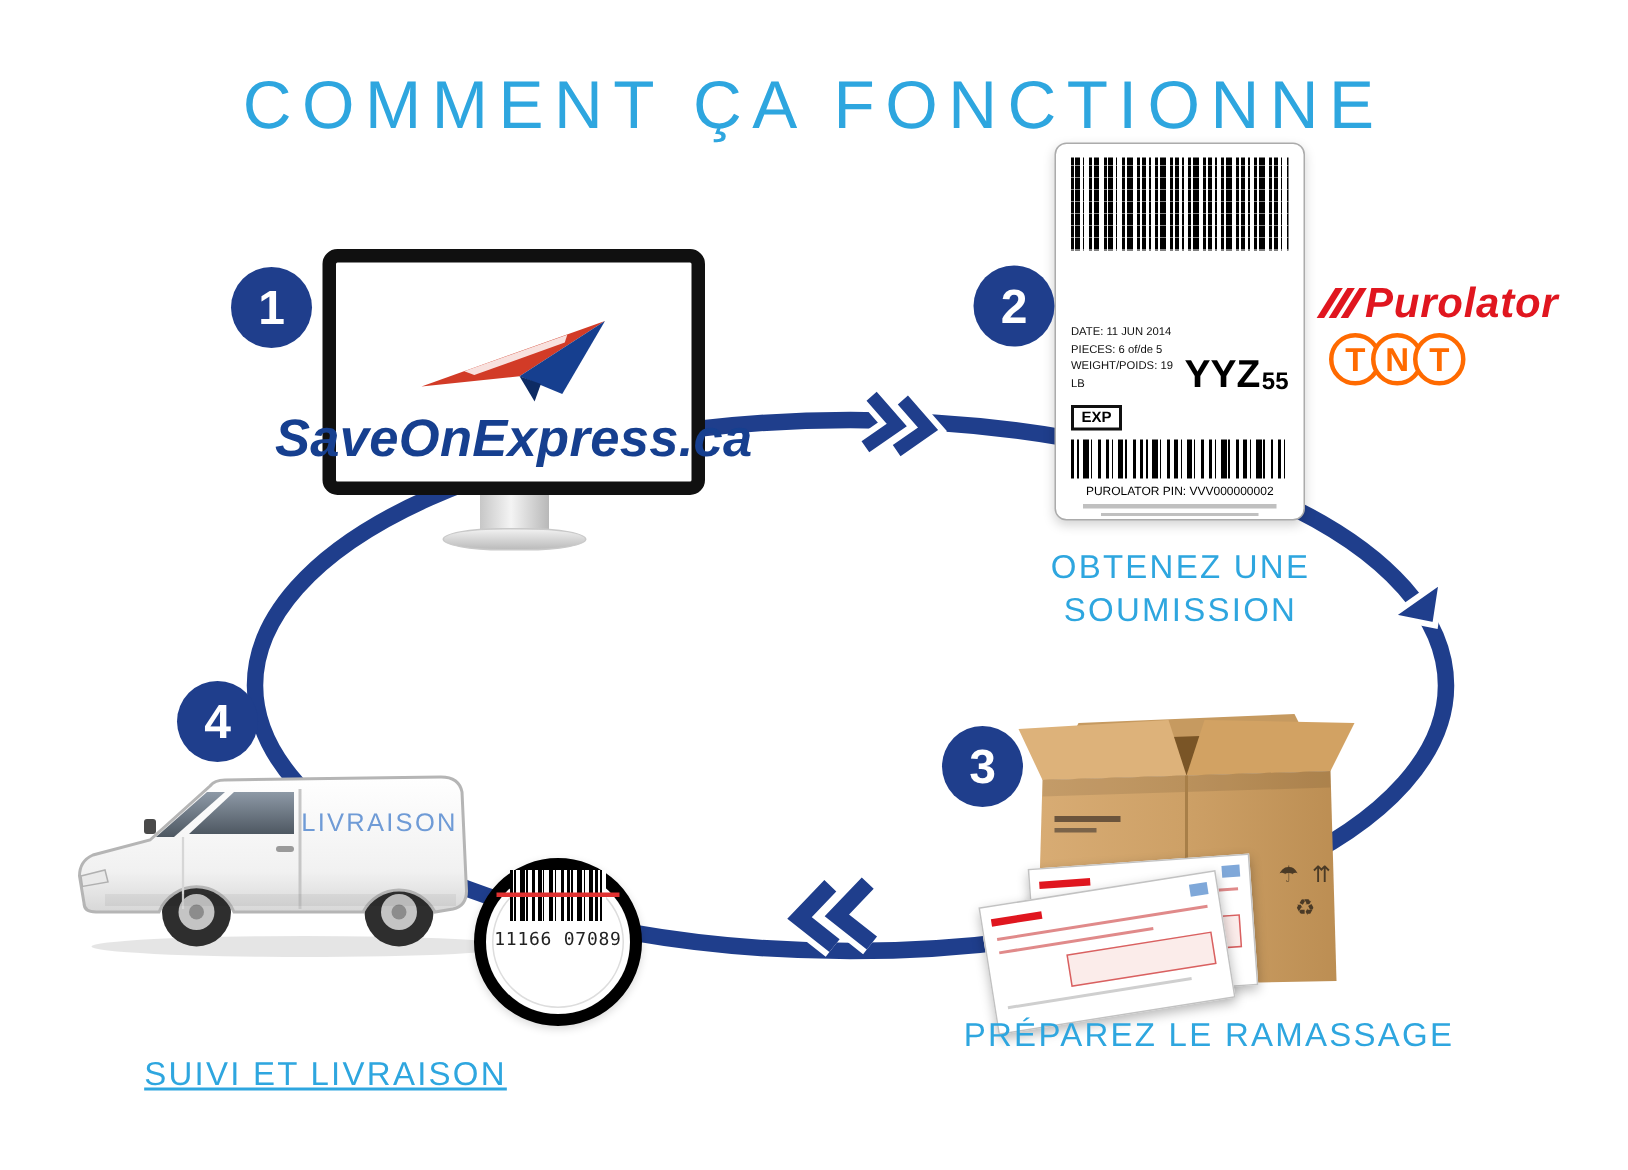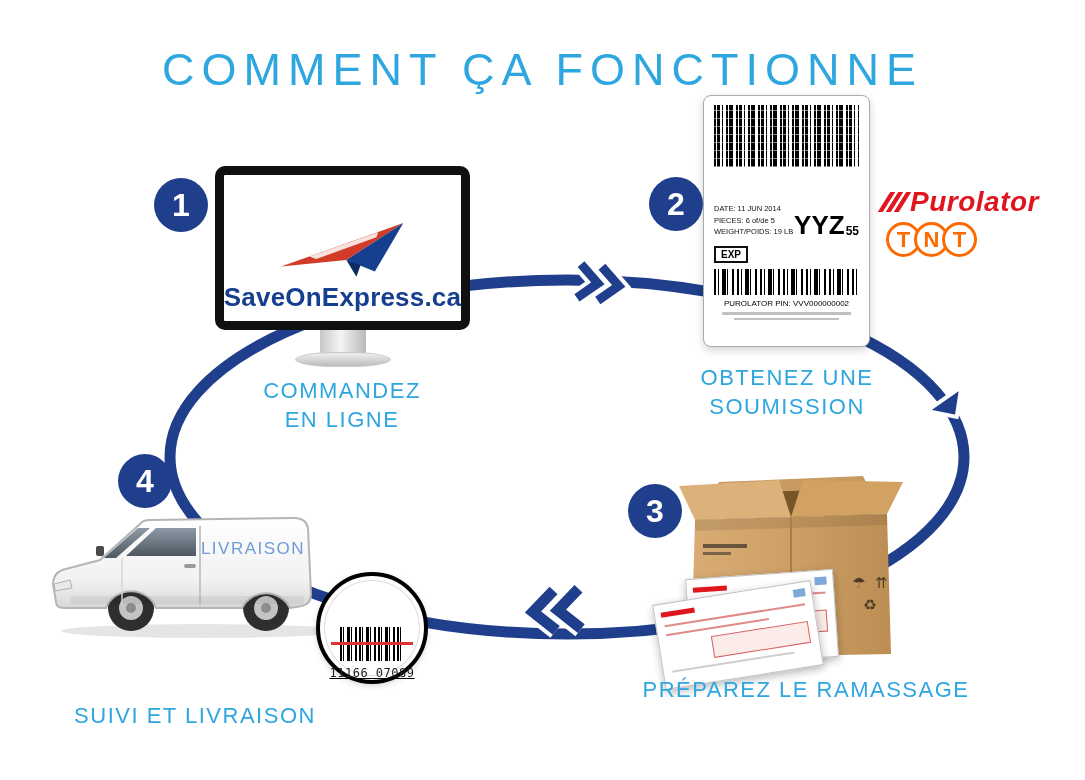--- a/index.html
+++ b/index.html
@@ -38,57 +38,57 @@
 
   
   .step-label {
     position:absolute; z-index:8; color:var(--accent-blue,#2EA6DF);
     font-size:22px; letter-spacing:1.5px; text-align:center; line-height:1.3;
     white-space:nowrap;
   }
   .lbl-commandez { left:192px; top:377px; width:300px; }
   .lbl-obtenez  { left:637px; top:364px; width:300px; }
   .lbl-preparez { left:606px; top:676px; width:400px; }
-  .lbl-suivi    { left:20px;  top:702px; width:350px; }
+  .lbl-suivi    { left:42px;  top:702px; width:350px;text-decoration:underline; }
 
   
   .monitor { position:absolute; left:215px; top:166px; z-index:5; width:255px; }
   .monitor-screen {
     width:255px; height:164px; background:#fff; border:9px solid #101010; border-radius:10px;
     display:flex; flex-direction:column; align-items:center; justify-content:flex-end;
     padding:6px 8px 8px;
   }
   .brand-plane { width:142px; height:62px; margin-bottom:2px; }
   .plane-blue { fill:var(--brand-blue,#163F8F); }
   .plane-red { fill:#D23B27; }
   .plane-dark { fill:#0D2B63; }
   .brand-text {
-    font-weight:bold; font-size:26px; color:var(--brand-blue,#163F8F);
-    letter-spacing:0.2px; white-space:nowrap;
+    font-weight:bold; font-size:35px; color:var(--brand-blue,#163F8F);
+    letter-spacing:0.2px; white-space:nowrap;font-style:italic;
   }
   .monitor-neck { width:46px; height:24px; margin:0 auto; background:linear-gradient(90deg,#c7c7c7,#f4f4f4 45%,#b8b8b8); }
   .monitor-base { width:96px; height:15px; margin:-2px auto 0; border-radius:50% / 60%; background:linear-gradient(#f0f0f0,#bcbcbc); border:1px solid #c9c9c9; }
 
   
   .ship-label {
     position:absolute; left:703px; top:95px; width:167px; height:252px; z-index:5;
     background:#fff; border:1px solid #ababab; border-radius:8px;
     box-shadow:0 3px 8px rgba(0,0,0,.18); padding:9px 10px;
   }
   .pdf417 {
     height:62px; background-color:#fff;
     background-image:
       repeating-linear-gradient(0deg, rgba(255,255,255,.5) 0 1px, transparent 1px 8px),
       repeating-linear-gradient(90deg, #000 0 2px, #fff 2px 3px, #000 3px 6px, #fff 6px 8px,
         #000 8px 9px, #fff 9px 12px, #000 12px 14px, #fff 14px 15px, #000 15px 19px, #fff 19px 22px);
   }
-  .lbl-mid { display:flex; justify-content:space-between; align-items:flex-end; margin-top:36px; }
+  .lbl-mid { display:flex; justify-content:space-between; align-items:flex-end; margin-top:48px; }
   .lbl-meta { font-size:7.5px; line-height:1.55; color:#111; }
   .lbl-yyz { font-size:26px; font-weight:bold; color:#000; line-height:1; }
-  .yyz-sub { font-size:12px; font-weight:bold; position:relative; top:1px; margin-left:1px; }
+  .yyz-sub { font-size:16px; font-weight:bold; position:relative; top:1px; margin-left:1px; }
   .lbl-exp {
     display:inline-block; border:2px solid #101010; font-weight:bold; font-size:10px;
     padding:1px 5px; margin-top:8px; color:#000;
   }
   .code128 {
     height:26px; margin-top:6px; background-color:#fff;
     background-image: repeating-linear-gradient(90deg, #000 0 2px, #fff 2px 4px, #000 4px 5px,
       #fff 5px 8px, #000 8px 12px, #fff 12px 13px, #000 13px 14px, #fff 14px 18px, #000 18px 20px, #fff 20px 23px);
   }
   .lbl-pin { font-size:8px; font-weight:normal; text-align:center; margin-top:4px; color:#000; white-space:nowrap; }
@@ -131,23 +131,23 @@
   .wb-redbox { height:22px; border:1px solid #d96060; background:#fbecea; margin:7px 2px 0 46px; }
   .wb-gray { height:2px; background:#cfcfcf; margin:6px 20px 0 2px; }
 
   
   .van-svg { position:absolute; left:48px; top:496px; width:302px; height:148px; z-index:5; }
   .van-text { font-family:"Liberation Sans", sans-serif; font-size:17px; letter-spacing:1.5px; fill:var(--van-text-blue,#6F9BD6); }
 
   
   .track-badge {
     position:absolute; left:316px; top:572px; width:112px; height:112px; z-index:7;
-    border-radius:50%; background:#fff; border:4px solid #000000;
+    border-radius:50%; background:#fff; border:8px solid #000000;
     box-shadow: inset 0 0 0 4px #ffffff, inset 0 0 0 5px #dddddd, 0 2px 6px rgba(0,0,0,.15);
-    display:flex; flex-direction:column; align-items:center; justify-content:flex-end;text-decoration:underline;
+    display:flex; flex-direction:column; align-items:center; justify-content:flex-start;
   }
   .badge-barcode {
     position:relative; width:64px; height:34px; background-color:#fff;
     background-image: repeating-linear-gradient(90deg, #000 0 2px, #fff 2px 3px, #000 3px 4px,
       #fff 4px 7px, #000 7px 10px, #fff 10px 11px, #000 11px 12px, #fff 12px 15px, #000 15px 17px, #fff 17px 19px);
   }
   .badge-laser { position:absolute; left:-9px; right:-9px; top:15px; height:3px; background:var(--laser-red,#E03131); }
   .badge-num { margin-top:5px; font-family:"DejaVu Sans Mono", monospace; font-size:12px; color:#222; letter-spacing:0.5px; }
 </style>
 </head>
@@ -221,24 +221,20 @@
         <i></i>
       </span>
     <span class="puro-word">Purolator</span>
   </div>
   <div class="tnt">
     <span class="tnt-letter">T</span>
     <span class="tnt-letter">N</span>
     <span class="tnt-letter">T</span>
   </div>
 
-  <div class="step-label lbl-commandez">
-    <div>COMMANDEZ</div>
-    <div>EN LIGNE</div>
-  </div>
   <div class="step-label lbl-obtenez">
     <div>OBTENEZ UNE</div>
     <div>SOUMISSION</div>
   </div>
   <div class="step-label lbl-preparez">PRÉPAREZ LE RAMASSAGE</div>
   <div class="step-label lbl-suivi">SUIVI ET LIVRAISON</div>
 
   <svg class="box-svg" viewBox="0 0 252 196">
     <defs>
       <linearGradient id="boxg" x1="0" y1="0" x2="1" y2="0">

